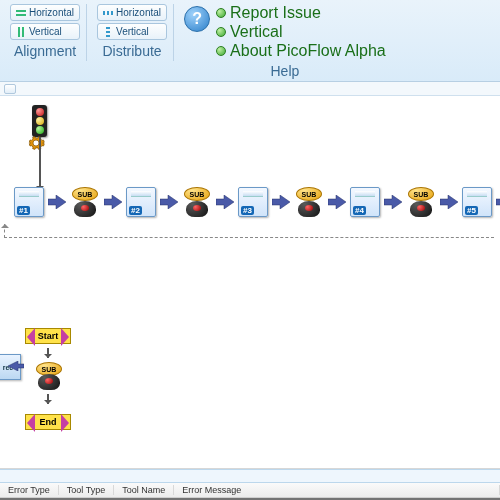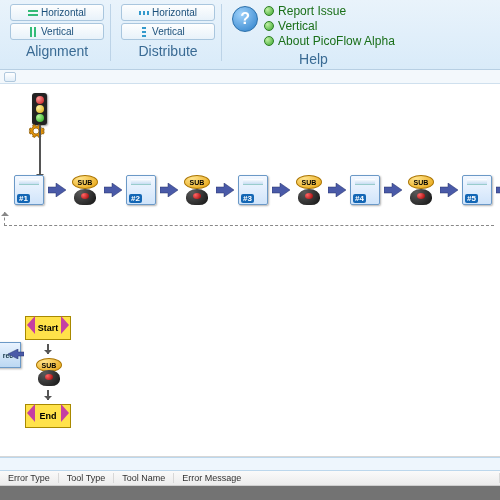--- a/index.html
+++ b/index.html
@@ -4,27 +4,27 @@
 <style>
   * { box-sizing: border-box; margin: 0; padding: 0; }
   body { font-family: "Segoe UI", Tahoma, sans-serif; font-size: 10px; width:500px; height:500px; overflow:hidden; background:#fff; }
 
   
   .ribbon { background: linear-gradient(#e9f3fb, #d9ebf9); border-bottom:1px solid #b7cfe3; padding:4px 4px 0 4px; position:relative; }
   .ribbon-row { display:flex; align-items:flex-start; gap:4px; }
   .ribbon-group { display:flex; flex-direction:column; align-items:center; padding:0 6px 2px 6px; border-right:1px solid #bcd3e7; }
   .ribbon-group:last-child { border-right:none; }
   .btn-col { display:flex; flex-direction:column; gap:2px; }
-  .rbtn { display:flex; align-items:center; gap:3px; background:linear-gradient(#fdfefe,#e8f2fa); border:1px solid #a9c6de; border-radius:3px; padding:2px 17px; min-width:64px; height:17px; color:#1a4f7a; cursor:pointer; }
+  .rbtn { display:flex; align-items:center; gap:3px; background:linear-gradient(#fdfefe,#e8f2fa); border:1px solid #a9c6de; border-radius:3px; padding:2px 5px; min-width:64px; height:17px; color:#1a4f7a; cursor:pointer; }
   .rbtn .ic { width:10px; height:10px; display:flex; align-items:center; justify-content:center; }
   .group-label { color:#3a6b94; margin-top:3px; font-size:14px; }
   .help-col { display:flex; align-items:flex-start; gap:6px; }
   .help-icon { width:26px; height:26px; border-radius:50%; background:radial-gradient(circle at 35% 30%, #9fd2fb, #2a7ec9); border:1px solid #2a6faa; display:flex; align-items:center; justify-content:center; color:#fff; font-weight:bold; font-size:16px; margin-top:2px; cursor:pointer; }
   .help-links { display:flex; flex-direction:column; gap:1px; }
-  .help-link { display:flex; align-items:center; gap:4px; color:#1a6f19; font-size:12px; cursor:pointer; }
+  .help-link { display:flex; align-items:center; gap:4px; color:#1a6f19; font-size:16px; cursor:pointer; }
   .help-link .dot { width:10px; height:10px; border-radius:50%; background:radial-gradient(circle at 30% 30%, #bff0a3, #3ea933); border:1px solid #2c7f22; }
   .tool-strip { background:#f3f8fc; border-bottom:1px solid #cfe0ee; height:14px; display:flex; align-items:center; padding:0 4px; }
   .tool-strip .tbtn { width:12px; height:10px; background:linear-gradient(#fff,#e2eef8); border:1px solid #b0c8dd; border-radius:2px; margin-right:3px; }
 
   
   .canvas { position:relative; height:373px; background:#fff; border-bottom:1px solid #d7d7d7; overflow:hidden; }
 
   .traffic { position:absolute; left:32px; top:9px; }
   .tl-body { width:15px; height:32px; background:#222; border-radius:3px; display:flex; flex-direction:column; align-items:center; justify-content:space-around; padding:2px; box-shadow:1px 1px 2px rgba(0,0,0,.4);}
   .tl-body .lamp { width:8px; height:8px; border-radius:50%; }
@@ -46,25 +46,25 @@
   .sub-base{position:absolute;bottom:0;left:4px;width:22px;height:16px;background:radial-gradient(circle at 30% 20%,#5a5a5a,#111);border-radius:50% 50% 40% 40%;}
   .sub-base::after{content:"";position:absolute;top:4px;left:7px;width:8px;height:6px;background:radial-gradient(circle at 30% 30%,#f66,#900);border-radius:50%;}
   .arrow-s { width:26px; display:flex; align-items:center; justify-content:center; }
   .arrow-s svg{width:18px;height:14px;}
   .tri-arr{fill:#4a5aa8;stroke:#243068;stroke-width:.5;}
   .dash-back{position:absolute;left:4px;top:128px;right:6px;height:14px;border-left:1px dashed #888;border-bottom:1px dashed #888;}
   .dash-back::before{content:"";position:absolute;left:-4px;top:-4px;border:4px solid transparent;border-bottom-color:#888;}
 
   
   .subflow{position:absolute;left:25px;top:232px;}
-  .tag{width:46px;height:24px;display:flex;align-items:center;justify-content:center;font-size:9px;font-weight:bold;color:#000;position:relative;cursor:pointer;}
+  .tag{width:46px;height:16px;display:flex;align-items:center;justify-content:center;font-size:9px;font-weight:bold;color:#000;position:relative;cursor:pointer;}
   .tag.start{background:#ffe24a;border:1px solid #a88900;}
   .tag.start::before,.tag.end::before{content:"";position:absolute;left:-8px;top:-1px;border:9px solid transparent;border-right-color:#c53fa3;border-right-width:8px; }
   .tag.start::after,.tag.end::after{content:"";position:absolute;right:-8px;top:-1px;border:9px solid transparent;border-left-color:#c53fa3;border-left-width:8px;}
-  .tag.end{background:#ffe24a;border:1px solid #a88900;}
+  .tag.end{background:#ffe24a;border:1px solid #a88900;margin-top:6px;}
   .subflow .col{display:flex;flex-direction:column;align-items:center;gap:4px;}
   .v-arr{width:2px;height:10px;background:#555;position:relative;}
   .v-arr::after{content:"";position:absolute;bottom:-4px;left:-3px;border:4px solid transparent;border-top-color:#555;}
   .side-node{position:absolute;left:-30px;top:26px;width:26px;height:26px;background:linear-gradient(#e9f3ff,#bcd8f2);border:1px solid #6b99c7;display:flex;align-items:center;justify-content:center;font-size:7px;font-weight:bold;color:#134;cursor:pointer;box-shadow:1px 1px 2px rgba(0,0,0,.3);}
   .side-arr{position:absolute;left:-3px;top:37px;width:2px;height:2px;}
   .side-arr svg{position:absolute;left:-14px;top:-4px;width:16px;height:10px;}
 
   
   .scroll-placeholder{height:14px;background:#eef6fd;border-top:1px solid #bcd7ec;border-bottom:1px solid #bcd7ec;}
   .grid-area{height:42px;background:#737373;}

